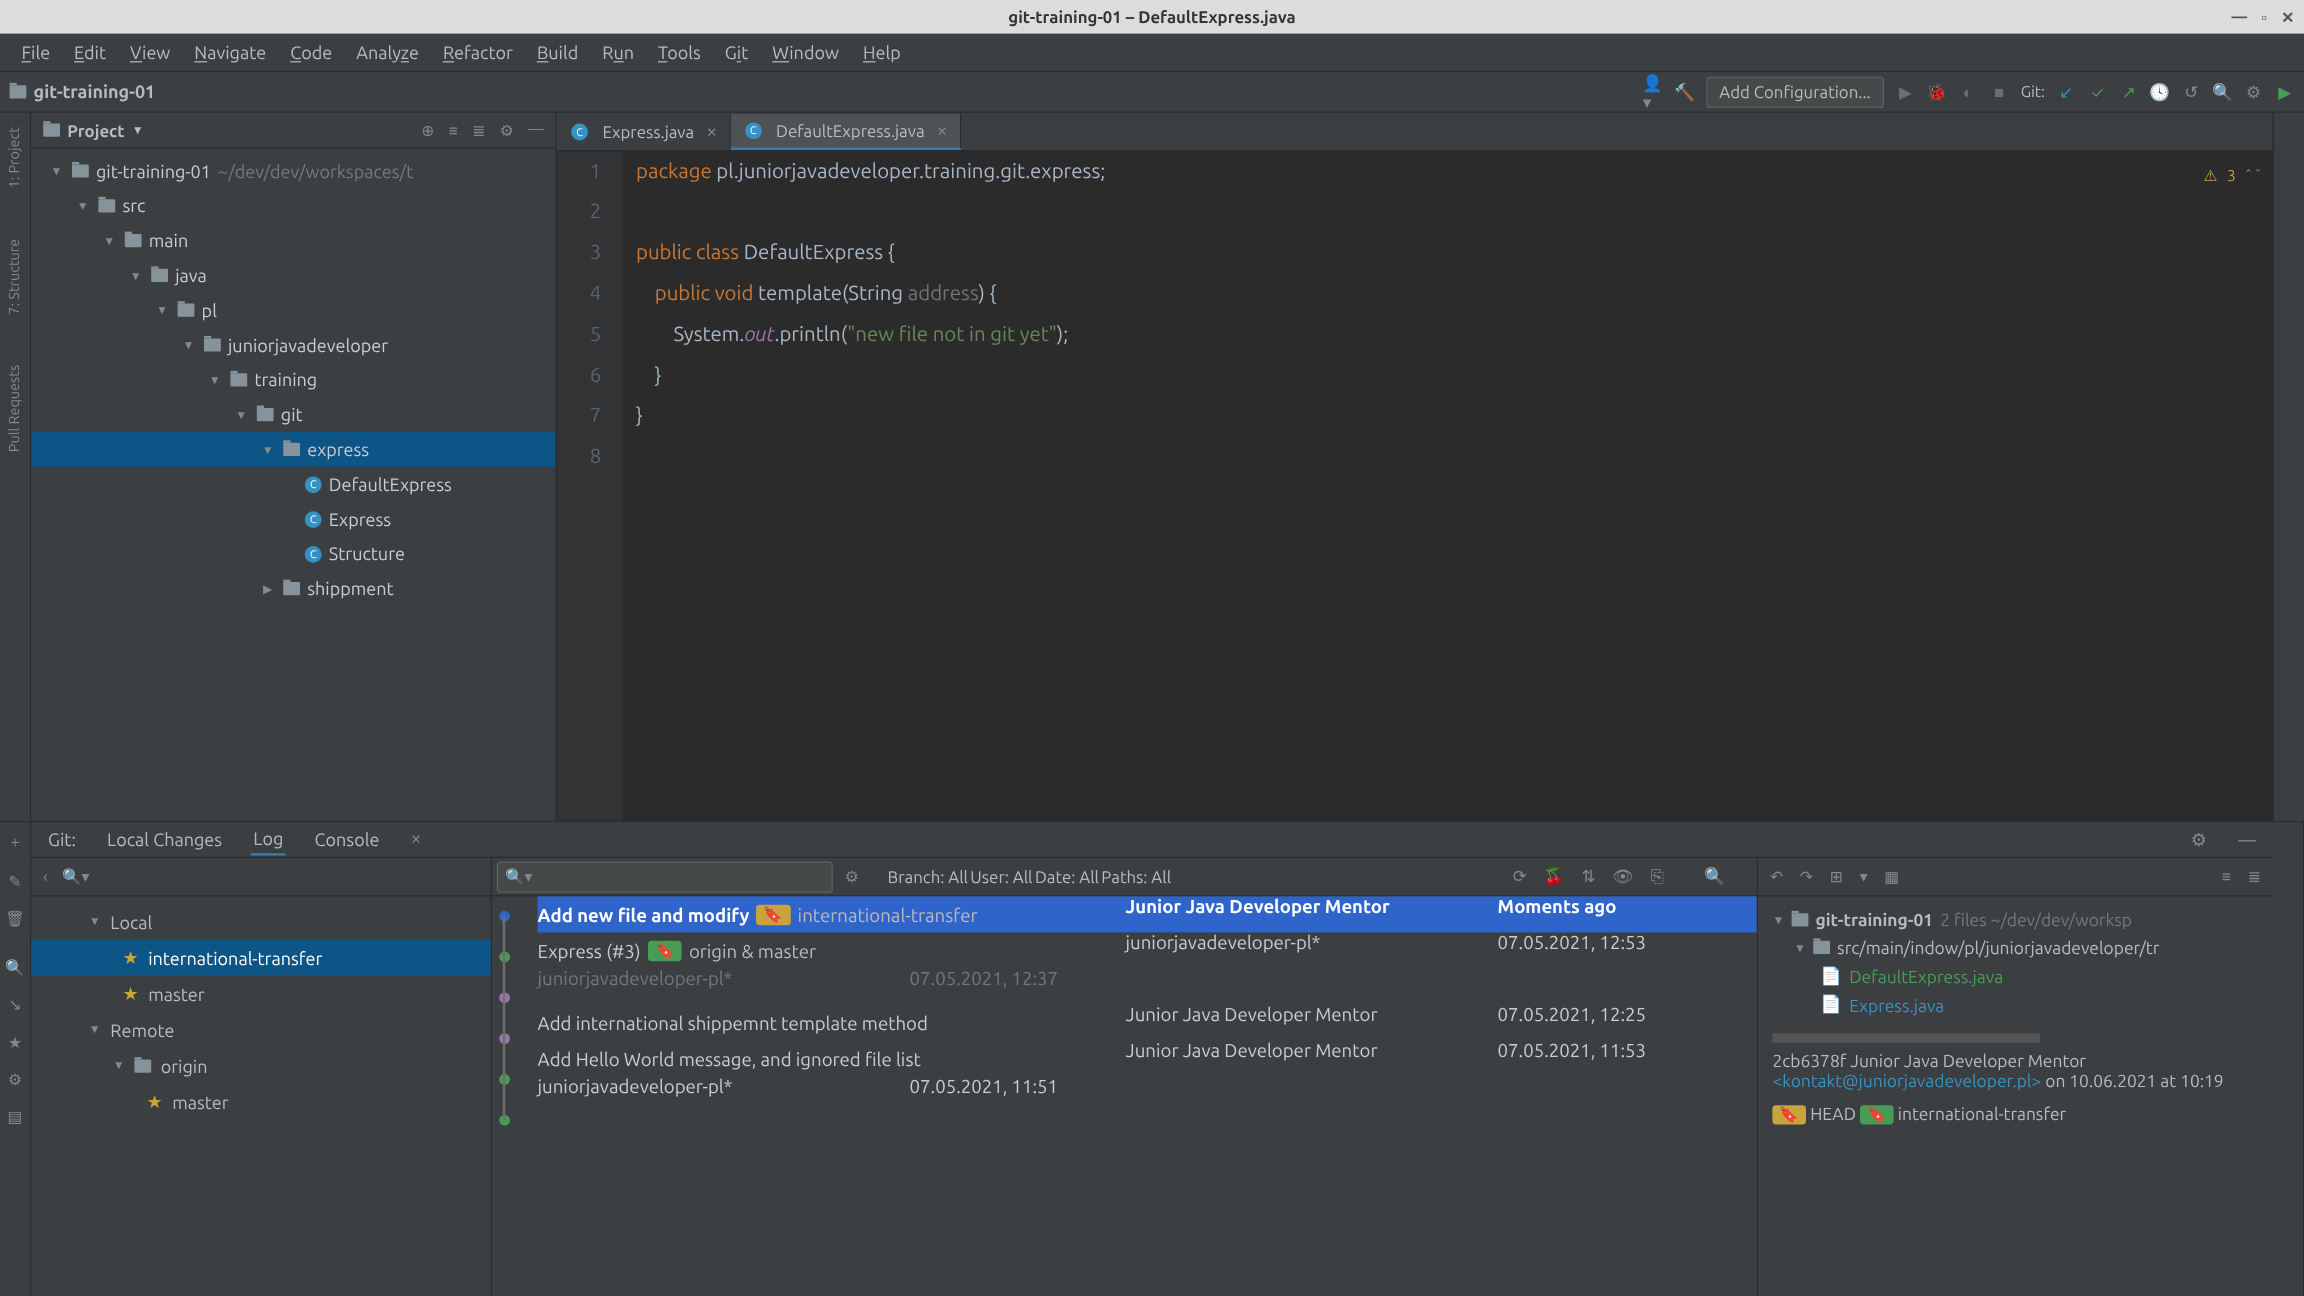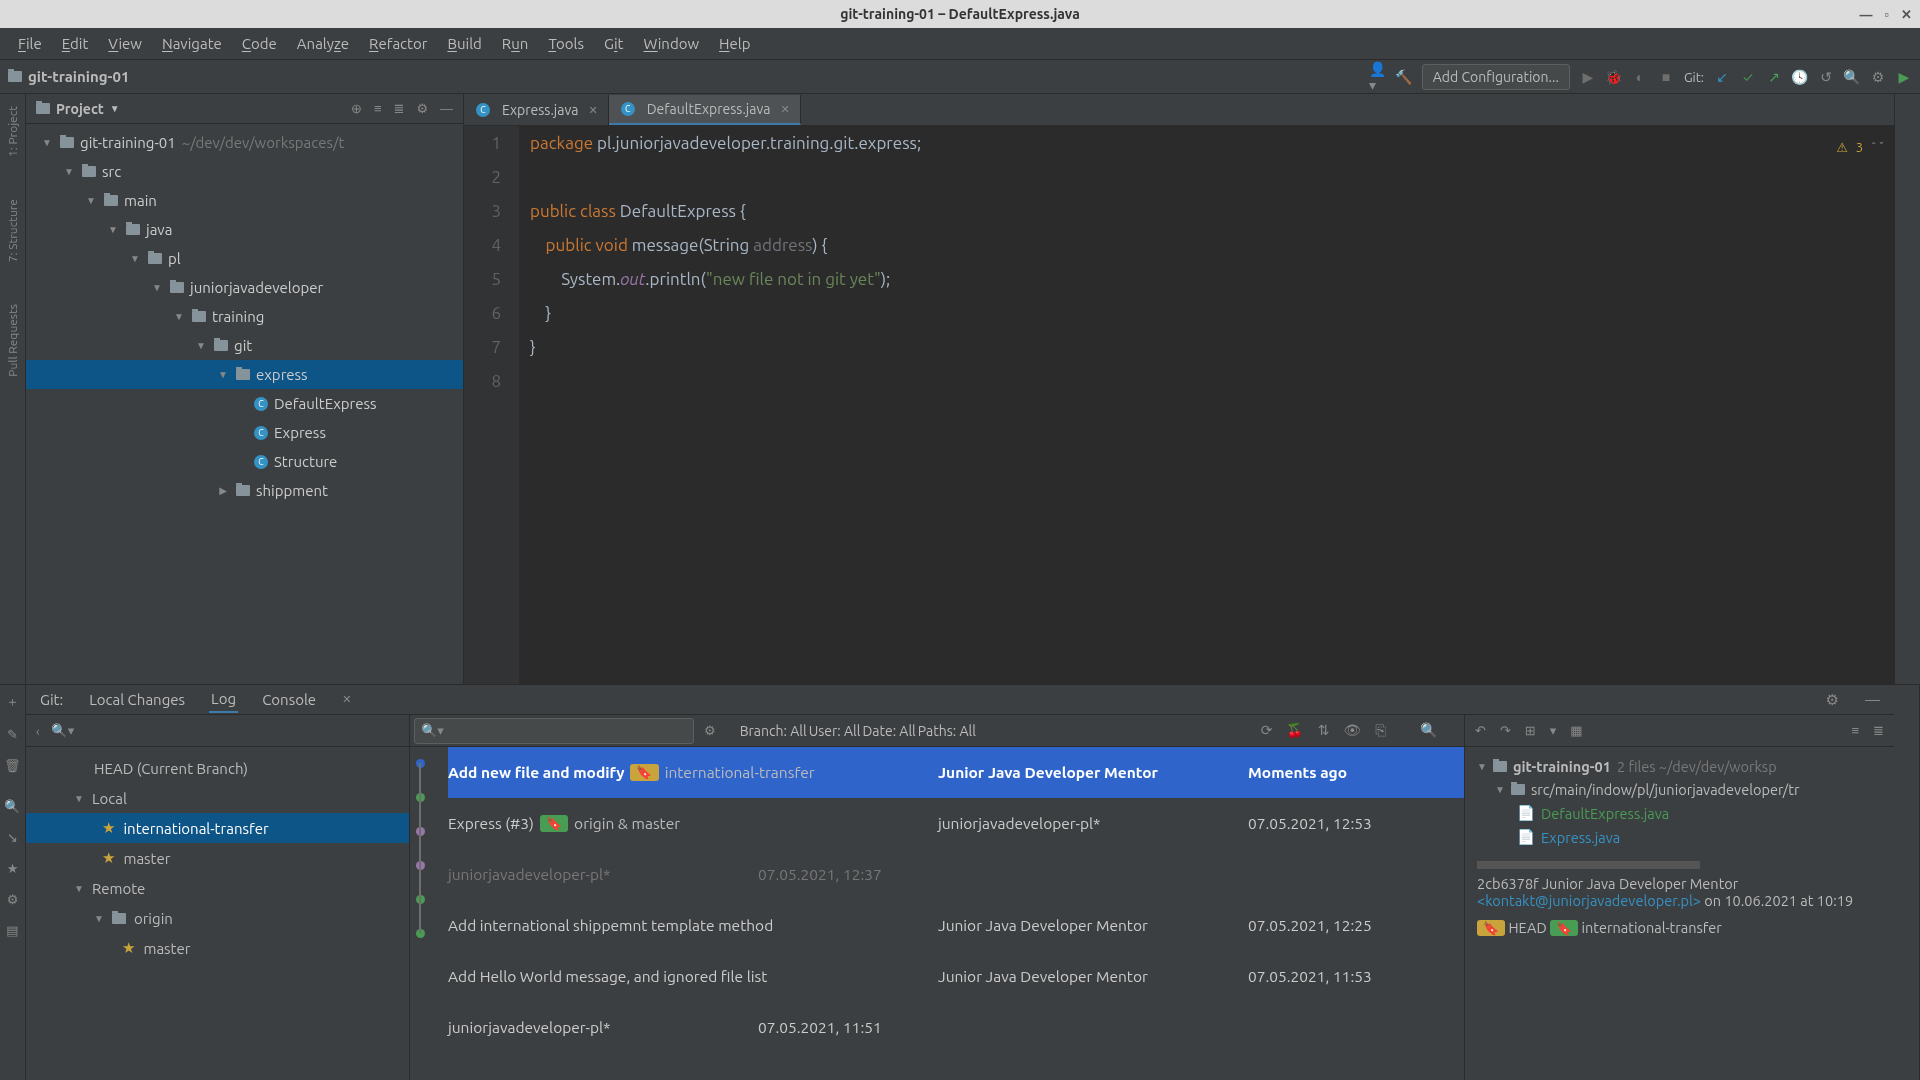--- a/index.html
+++ b/index.html
@@ -55,21 +55,21 @@
 .git-body { flex:1; display:flex; }
 .branches { width:384px; border-right:1px solid #2b2b2b; padding:6px 0; font-size:15px; }
 .branches .row { height:30px; display:flex; align-items:center; padding-left:12px; gap:8px; }
 .branches .row.sel { background:#0d5487; color:#fff; }
 .star { color:#c9a33b; }
 .commits { flex:1; display:flex; }
 .graph { width:38px; position:relative; }
 .graph .dot { width:9px; height:9px; border-radius:50%; position:absolute; left:6px; }
 .graph .line { position:absolute; width:2px; left:9px; background:#6e6e6e; }
 .commit-list { flex:1; }
-.commit-row { height:51px; display:flex; align-items:center; font-size:15.5px; color:#ccc; }
+.commit-row { height:30px; display:flex; font-size:15.5px; color:#ccc; }
 .commit-row.sel { background:#2f65ca; color:#fff; font-weight:bold; }
 .commit-row .msg { flex:0 0 490px; overflow:hidden; text-overflow:ellipsis; white-space:nowrap; display:flex; align-items:center; gap:6px; }
 .commit-row .author { flex:0 0 310px; }
 .commit-row .date { flex:0 0 180px; }
 .commit-row.faded { color:#777; }
 .tag { padding:1px 6px; border-radius:3px; font-size:13px; font-weight:normal; }
 .tag.yellow { background:#c9a33b; color:#3c3f41; }
 .tag.green-t { background:#499c54; color:#3c3f41; }
 .tag-lbl { color:#bbb; font-weight:normal; }
 .detail { width:430px; border-left:1px solid #2b2b2b; padding:8px 12px; font-size:14.5px; color:#bbb; overflow:hidden; }
@@ -229,21 +229,21 @@
   <div class="editor-area">
     <div class="tabs" id="edtabs">
         <div class="tab"><span class="class-icon">C</span>Express.java<span class="x">✕</span></div>
         <div class="tab active"><span class="class-icon">C</span>DefaultExpress.java<span class="x">✕</span></div>
       </div>
     <div class="editor">
       <div class="lnums">1<br>2<br>3<br>4<br>5<br>6<br>7<br>8</div>
       <div class="code"><span class="kw">package</span><span> pl.juniorjavadeveloper.training.git.express;</span>
 
 <span class="kw">public class</span><span> DefaultExpress {</span>
-    <span class="kw">public void</span><span> message(String </span><span class="par">address</span><span>) {</span>
+    <span class="kw">public void</span><span> template(String </span><span class="par">address</span><span>) {</span>
         <span>System.</span><span class="fld">out</span><span>.println(</span><span class="str">"new file not in git yet"</span><span>);</span>
     <span>}</span>
 <span>}</span>
 </div>
       <div class="warn-badge">⚠<span>3</span> <span style="color:#888">ˆ ˇ</span></div>
     </div>
   </div>
 
   <div class="gutter-r"></div>
 </div>
@@ -297,24 +297,20 @@
           <span>⊞</span>
           <span>▾</span>
           <span>▦</span>
           <span style="margin-left:auto">≡</span>
           <span>≣</span>
         </div>
       </div>
       <div class="git-body">
         <div class="branches">
           <div class="row">
-            <span style="width:48px"></span>
-              <span>HEAD (Current Branch)</span>
-          </div>
-          <div class="row">
             <span style="width:28px"></span>
               <span style="font-size:10px;color:#888">▼</span>
             <span>Local</span>
           </div>
           <div class="row sel">
             <span style="width:56px"></span>
               <span class="star">★</span>
             <span>international-transfer</span>
           </div>
           <div class="row">

